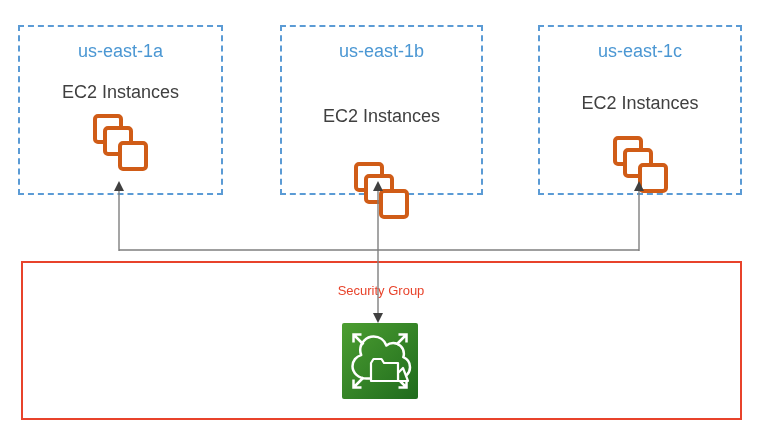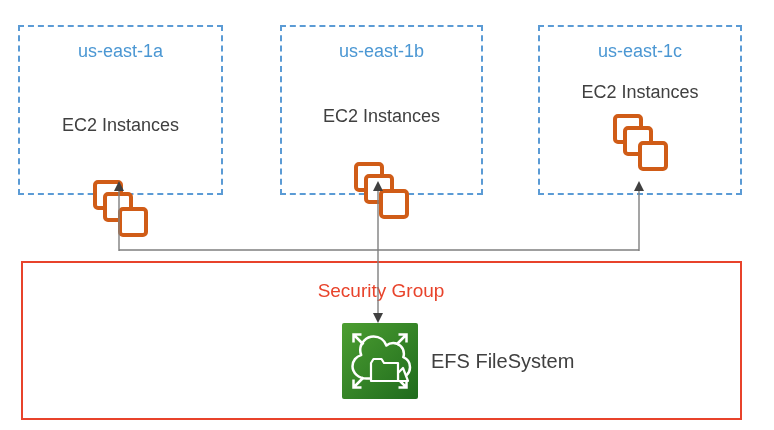--- a/index.html
+++ b/index.html
@@ -12,23 +12,23 @@
   }
   
   .az-box{
     position:absolute;
     top:25px;height:170px;
     border:2px dashed #5B9BD5;
     box-sizing:border-box;
     display:flex;flex-direction:column;align-items:center;
     background:transparent;
   }
-  .az-box.a{left:18px;width:205px;gap:33px;}
+  .az-box.a{left:18px;width:205px;}
   .az-box.b{left:280px;width:203px;gap:24px;}
-  .az-box.c{left:538px;width:204px;}
+  .az-box.c{left:538px;width:204px;justify-content:space-between;}
   .az-title{
     margin-top:13px;
     font-size:18px;line-height:22px;
     color:#4B97D3;
     text-align:center;
   }
   .ec2-label{
     margin-top:19px;
     font-size:18px;line-height:22px;
     color:#404040;
@@ -51,21 +51,21 @@
     width:721px;height:159px;
     border:2px solid #E8432B;
     box-sizing:border-box;
     background:transparent;
     z-index:1;
   }
   .sg-label{
     position:absolute;
     left:381px;top:279px;
     transform:translateX(-50%);
-    font-size:19px;line-height:23px;
+    font-size:13px;line-height:23px;
     color:#E8432B;
     white-space:nowrap;
     z-index:3;
   }
   
   .efs-icon{
     position:absolute;left:342px;top:323px;
     width:76px;height:76px;
     z-index:2;
   }
@@ -139,21 +139,20 @@
       <path d="M54.5 54.5 L64.5 64.5 M64.5 56.5 L64.5 64.5 L56.5 64.5"></path>
     </g>
 
     <path d="M24.5 55.5 C16.5 55.5 10.5 49.8 10.5 43.2 C10.5 37.9 14.2 33.4 19.2 32.1 C18.5 30.5 18.2 28.8 18.2 27.1 C18.2 19.6 24.2 13.6 31.6 13.6 C37.5 13.6 42.5 17.3 44.4 22.5 C46.2 21 48.6 20.1 51.2 20.1 C57.1 20.1 61.9 24.9 61.9 30.8 C61.9 32 61.7 33.1 61.3 34.2 C65.3 35.9 68 39.8 68 44.2 C68 50.4 62.9 55.5 56.6 55.5 Z" fill="none" stroke="#ffffff" stroke-width="2.5" stroke-linejoin="round"></path>
 
     <g>
       <path d="M56 50 L61 45 L66 58 L56 58 Z" fill="url(#efsGrad)" stroke="#ffffff" stroke-width="2.2" stroke-linejoin="round"></path>
       <path d="M29 40 L31.5 36 L39.5 36 L42 40 L56 40 L56 58 L29 58 Z" fill="url(#efsGrad)" stroke="#ffffff" stroke-width="2.2" stroke-linejoin="round"></path>
     </g>
   </svg>
-  <div class="efs-label">EFS FileSystem</div>
 
   <svg class="connectors" viewBox="0 0 774 430">
     <g stroke="#7F7F7F" stroke-width="1.4" fill="none">
       <path d="M119 250 L639 250"></path>
       <path d="M119 251 L119 189"></path>
       <path d="M639 251 L639 189"></path>
       <path d="M378 315 L378 189"></path>
     </g>
     <g fill="#404040" stroke="none">
       <polygon points="119,181 114,191 124,191"></polygon>

